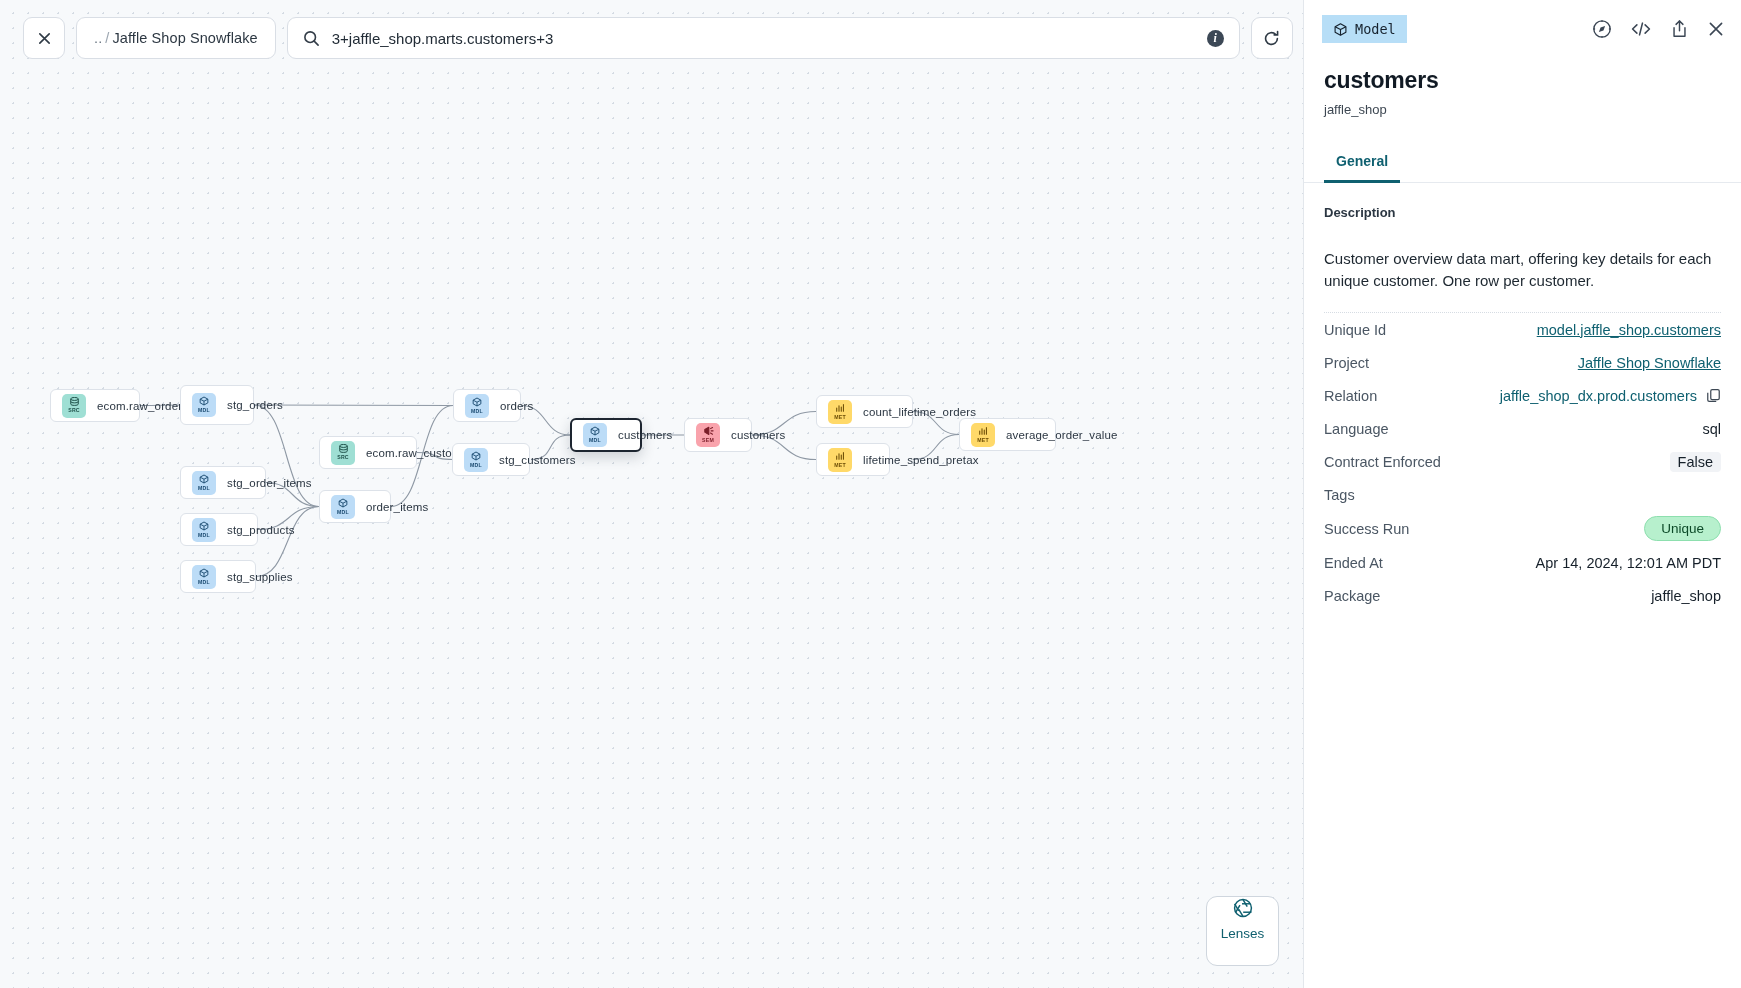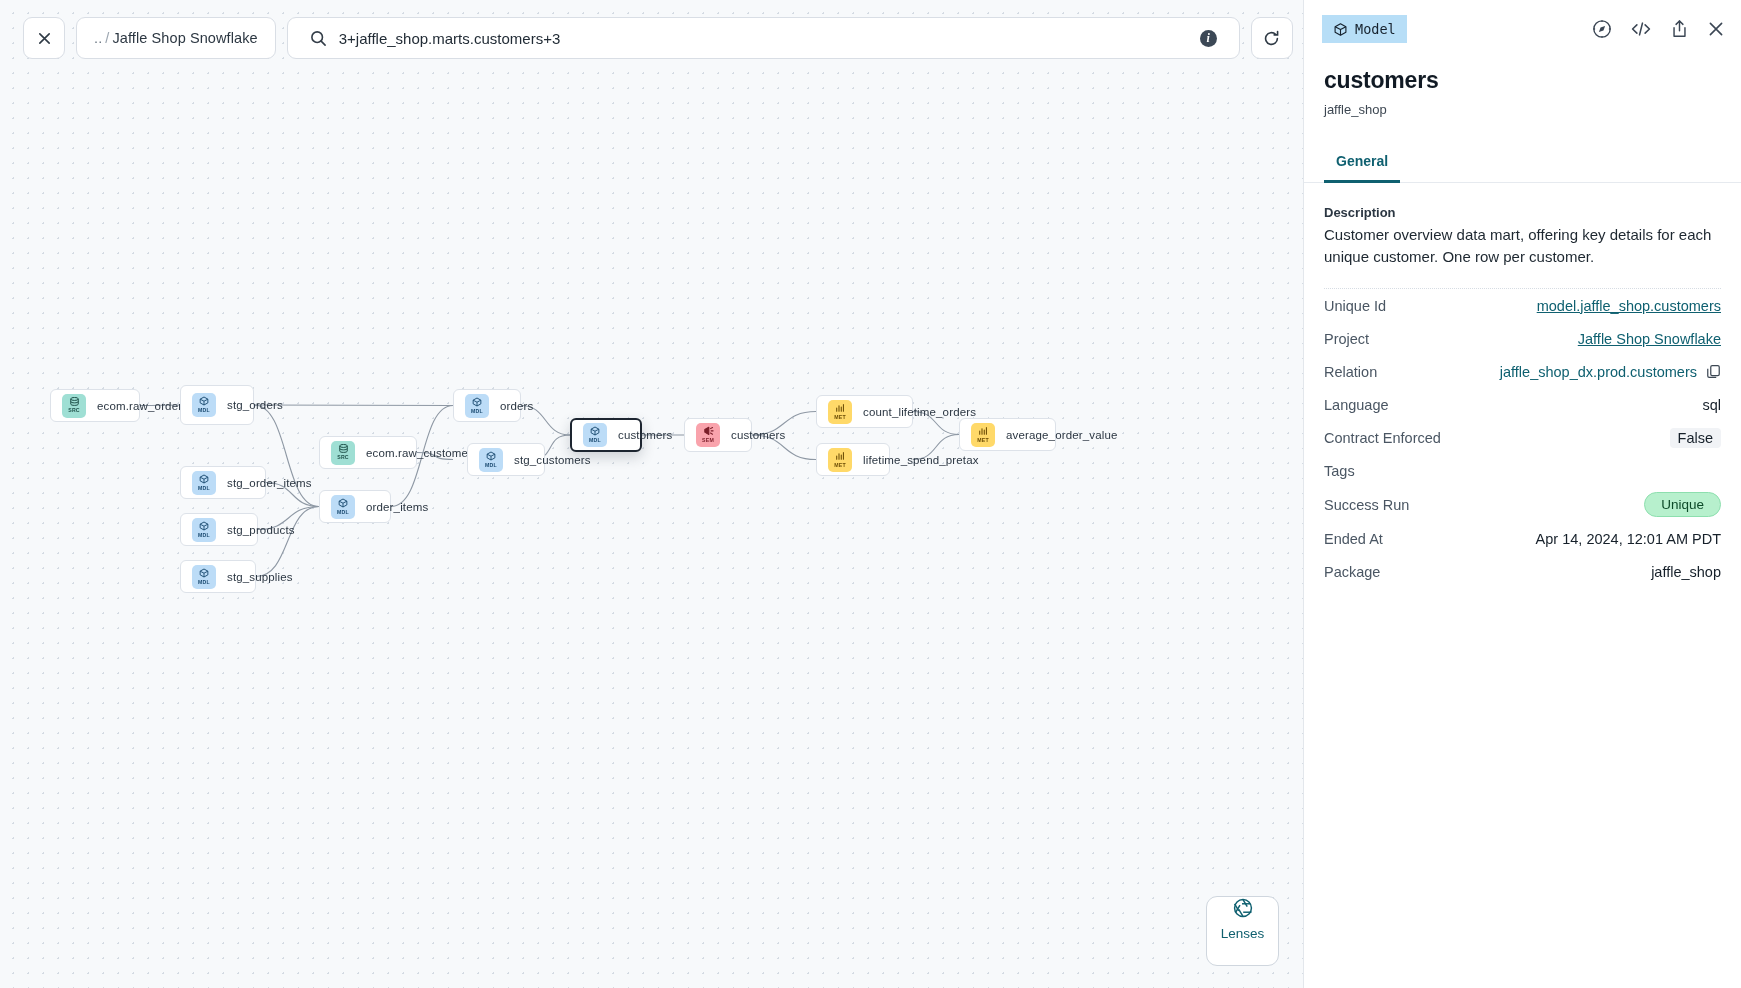--- a/index.html
+++ b/index.html
@@ -37,21 +37,21 @@
   .tb-square { width: 42px; }
   .tb-crumb {
     padding: 0 17px; font-size: 14.5px; color: #2c3742;
     white-space: nowrap; letter-spacing: .1px;
   }
   .tb-crumb .dots { color: #6b7783; }
   .tb-crumb .slash { color: #9aa4af; margin: 0 3px; }
   #search-box {
     position: relative; height: 42px; width: 953px;
     background: #fff; border: 1px solid #d9dee5; border-radius: 9px;
-    display: flex; align-items: center; padding: 0 22px; gap: 12px;
+    display: flex; align-items: center; padding: 0 15px; gap: 12px;
     cursor: text;
   }
   #search-box input {
     flex: 1; border: 0; outline: 0; background: transparent;
     font-family: "Liberation Sans", sans-serif;
     font-size: 15px; color: #222c36;
   }
   .info-dot {
     width: 17px; height: 17px; border-radius: 50%;
     background: #3c4856; color: #fff;
@@ -142,21 +142,21 @@
     font-size: 14px; color: #0f6070; font-weight: bold;
     padding: 6px 12px 11px 12px;
     border-bottom: 3px solid #0f6070; margin-bottom: -1px;
     cursor: pointer;
   }
 
   #dp-body { padding: 22px 20px 0 20px; overflow-y: auto; flex: 1; }
   .sec-label { font-size: 13px; font-weight: bold; color: #2b3642; }
   #dp-desc {
     font-size: 15px; color: #1d2730; line-height: 1.47;
-    margin-top: 4px; padding-bottom: 20px;
+    margin-top: 28px; padding-bottom: 20px;
     border-bottom: 1px dotted #d6dce3;
   }
   .kv {
     display: flex; align-items: center; justify-content: space-between;
     min-height: 33px; padding: 5px 0; gap: 12px;
   }
   .kv-key { font-size: 14.5px; color: #4a5663; white-space: nowrap; }
   .kv-val { font-size: 14.5px; color: #16202a; text-align: right; }
   .kv-link {
     font-size: 14.5px; color: #0f6070; text-decoration: underline;
@@ -310,21 +310,21 @@
             <div class="badge mdl">
               <span class="bglyph"><svg width="10" height="10" viewBox="0 0 14 14" fill="none" stroke="currentColor" stroke-width="1.3" stroke-linejoin="round">
                   <path d="M7 1.4 L12.4 4.4 L12.4 9.6 L7 12.6 L1.6 9.6 L1.6 4.4 Z"></path>
                   <path d="M1.6 4.4 L7 7.3 L12.4 4.4"></path>
                   <path d="M7 7.3 L7 12.6"></path>
                 </svg></span>
               <span class="btxt">MDL</span>
             </div>
             <span class="node-label">orders</span>
           </div>
-          <div class="node" style="left: 467px; top: 443px; width: 78px; height: 33px;">
+          <div class="node" style="left: 452px; top: 443px; width: 78px; height: 33px;">
             <div class="badge mdl">
               <span class="bglyph"><svg width="10" height="10" viewBox="0 0 14 14" fill="none" stroke="currentColor" stroke-width="1.3" stroke-linejoin="round">
                   <path d="M7 1.4 L12.4 4.4 L12.4 9.6 L7 12.6 L1.6 9.6 L1.6 4.4 Z"></path>
                   <path d="M1.6 4.4 L7 7.3 L12.4 4.4"></path>
                   <path d="M7 7.3 L7 12.6"></path>
                 </svg></span>
               <span class="btxt">MDL</span>
             </div>
             <span class="node-label">stg_customers</span>
           </div>

